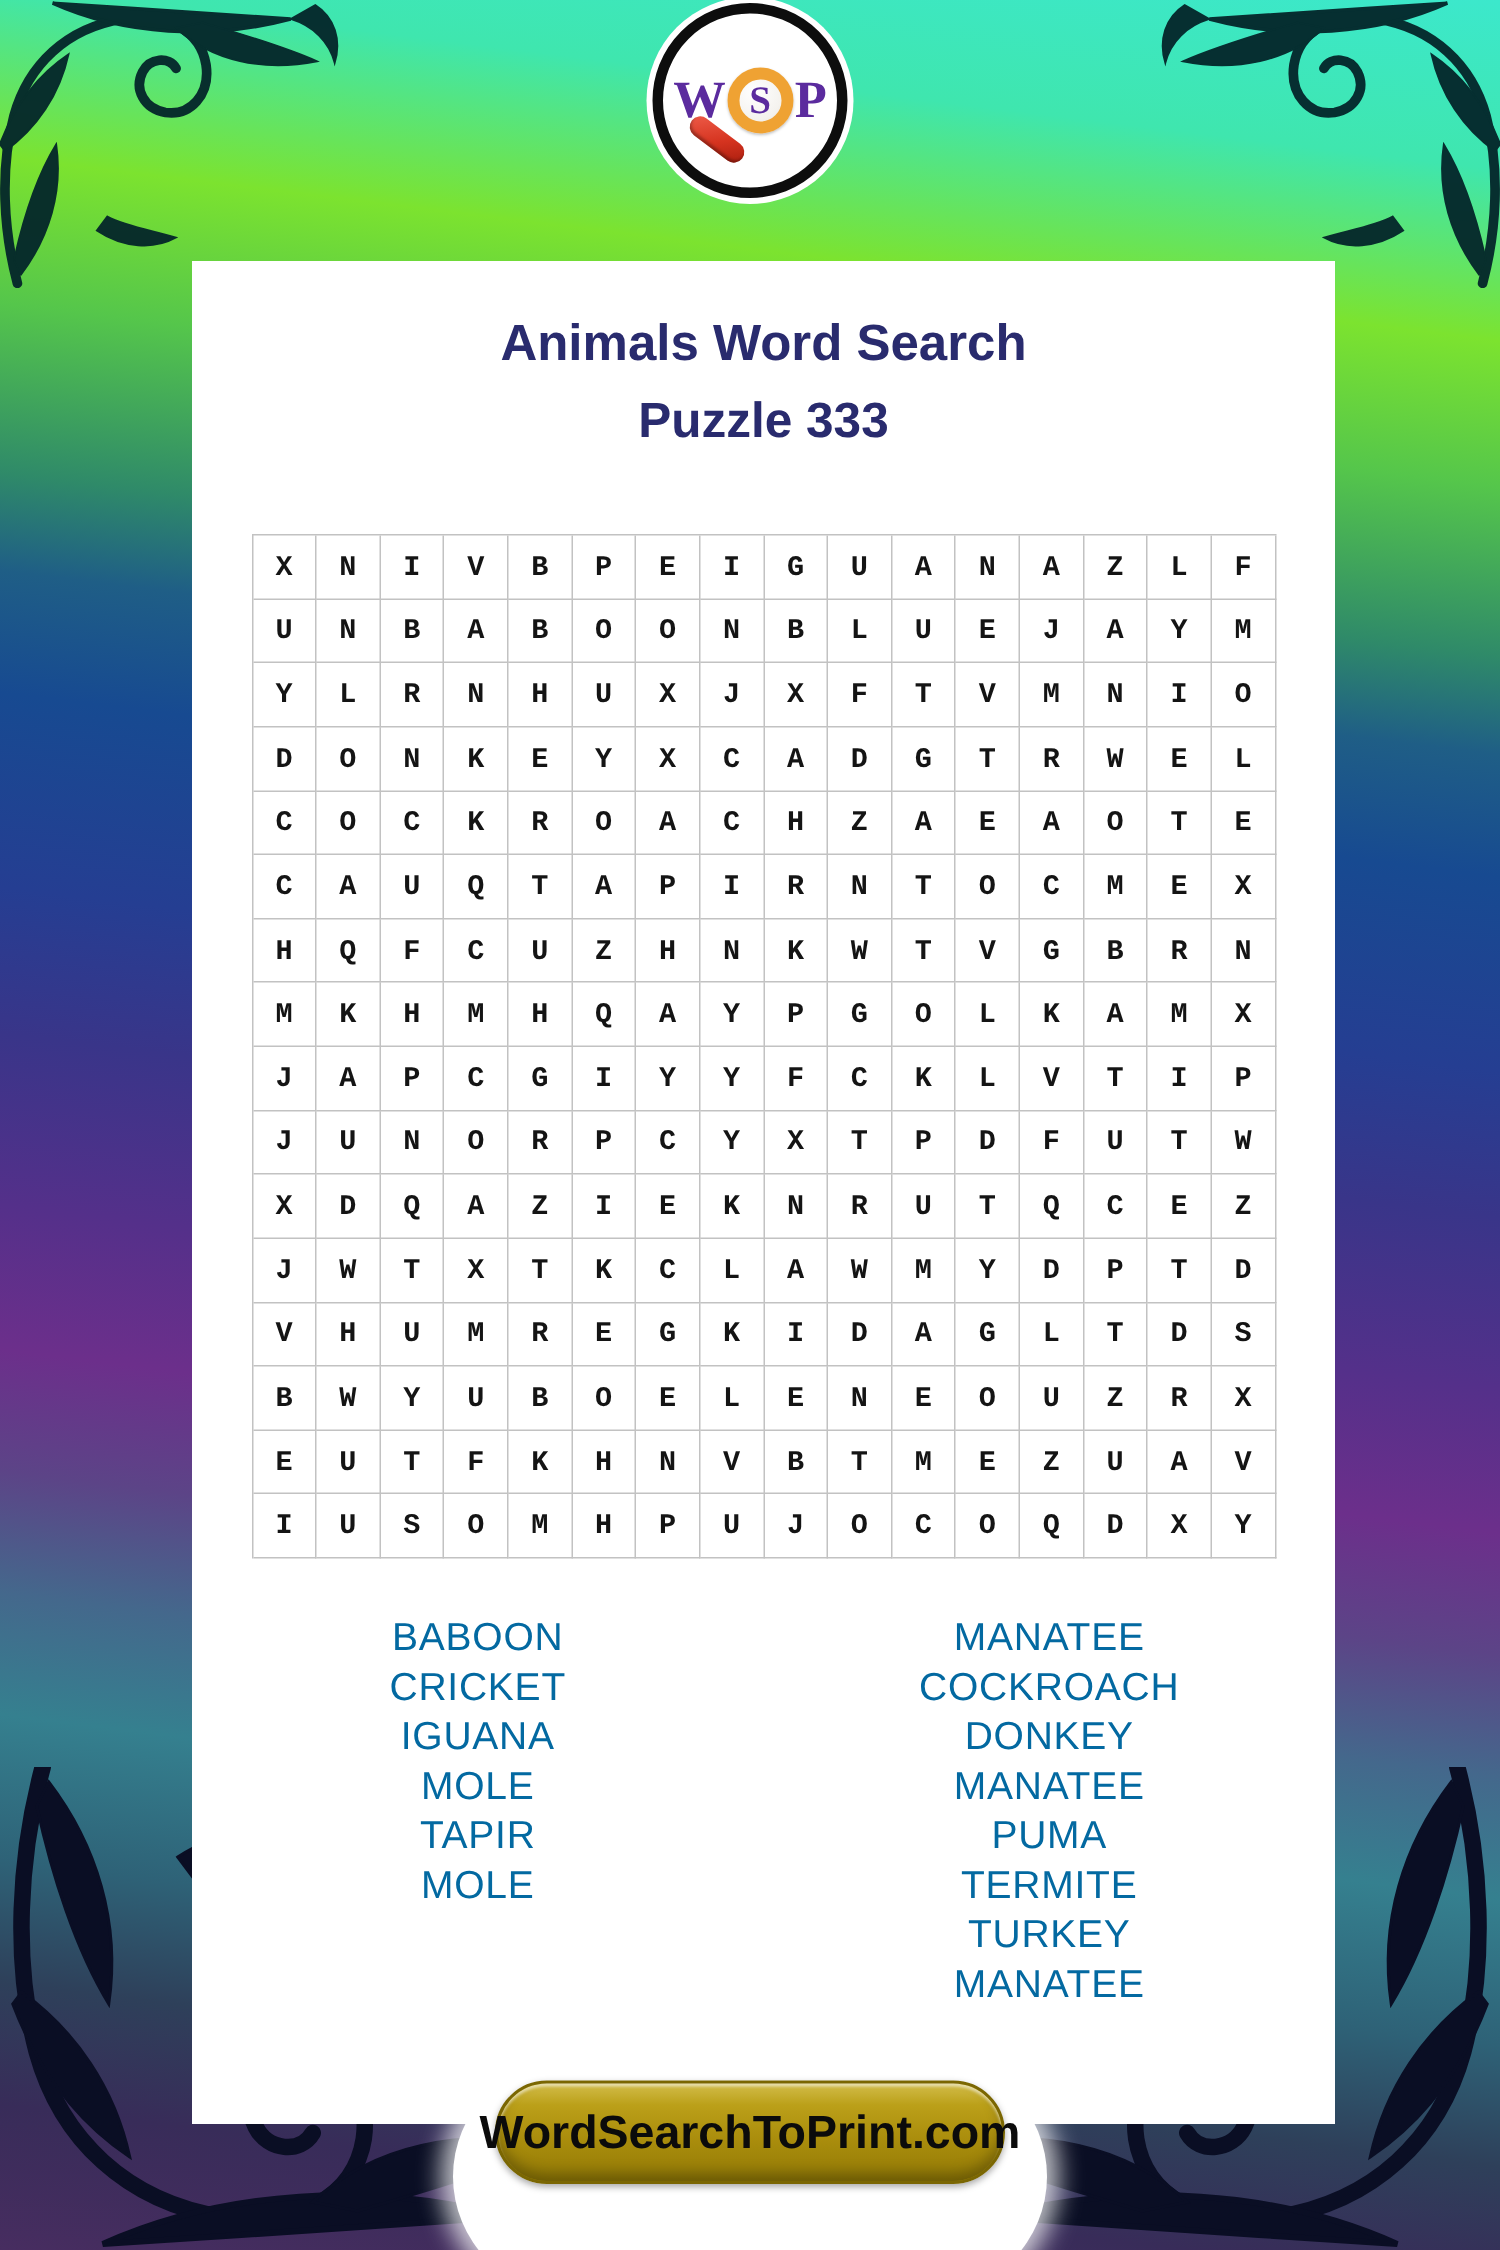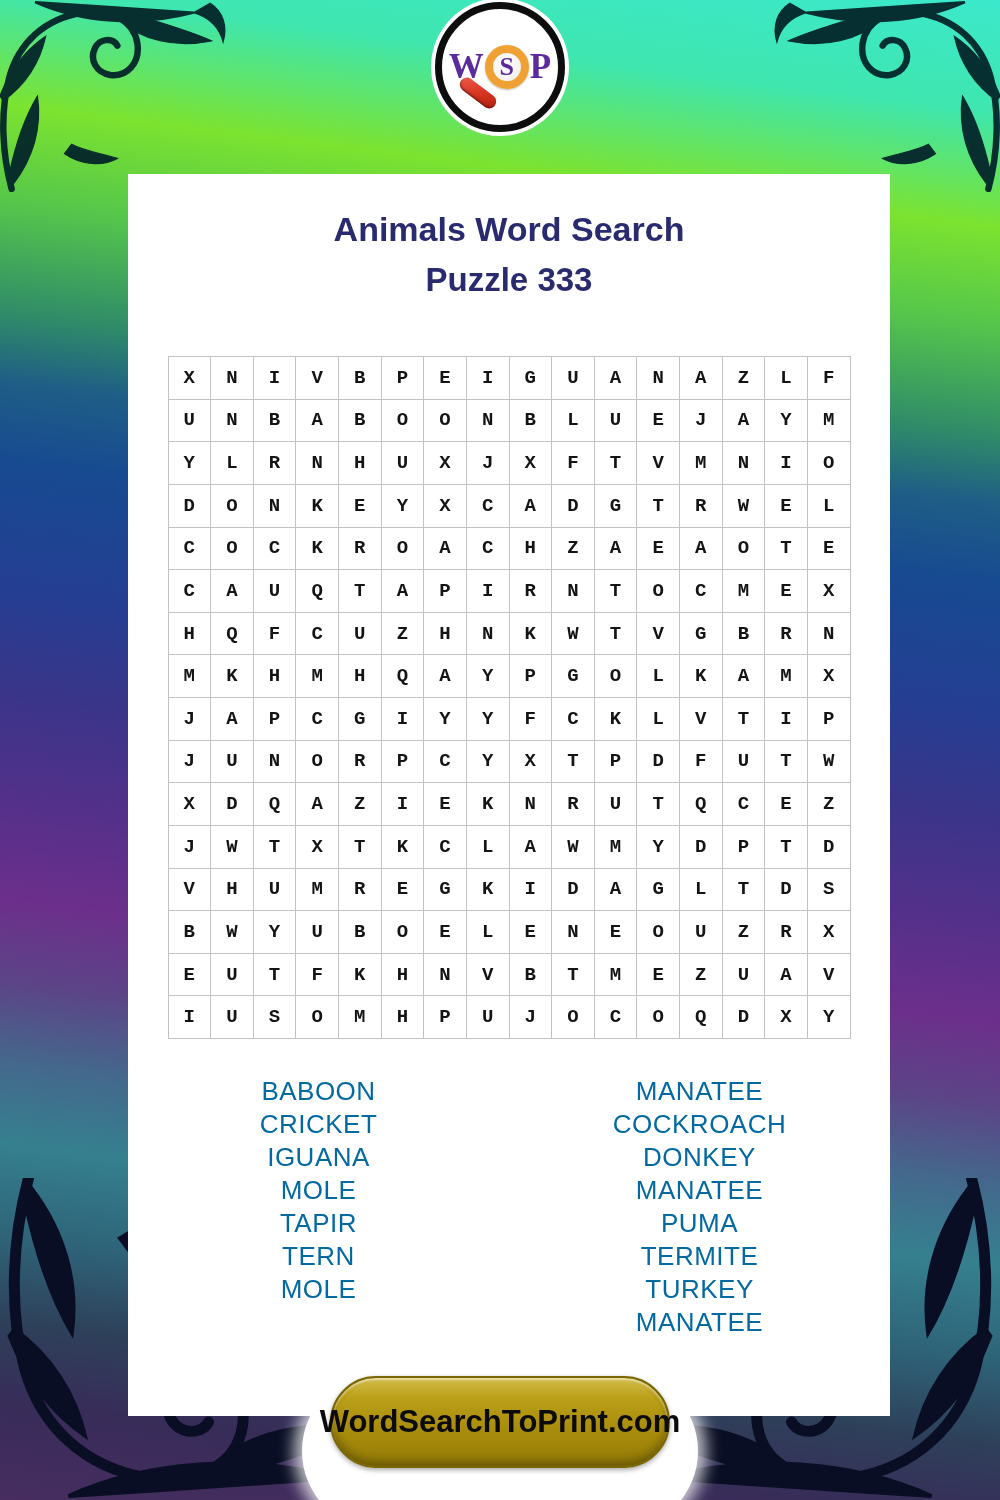--- a/index.html
+++ b/index.html
@@ -66,21 +66,21 @@
   .words{display:flex;margin-top:36px;}
   .word-col{flex:1;text-align:center;}
   .word{font-size:26px;font-weight:normal;color:#0369a1;line-height:33px;letter-spacing:.5px;}
   
   .footer{position:absolute;left:302px;top:1372px;width:396px;height:140px;z-index:5;}
   .glow{
     position:absolute;left:0;top:0;width:396px;height:158px;background:#fff;border-radius:80px;
     box-shadow:0 0 16px 8px rgba(255,255,255,.75);
   }
   .gold-button{
-    position:absolute;left:28px;top:4px;width:340px;height:92px;border-radius:46px;
+    position:absolute;left:28px;top:15px;width:340px;height:69px;border-radius:46px;
     background:linear-gradient(180deg,#d3bd4a 0%,#bba019 22%,#ab8e0d 55%,#937b06 100%);
     border:2px solid #7a6602;box-sizing:border-box;
     box-shadow:inset 0 2px 2px rgba(255,255,255,.55), inset 0 -5px 9px rgba(0,0,0,.28), 0 2px 5px rgba(0,0,0,.35);
     display:flex;align-items:center;justify-content:center;
     font-size:31px;font-weight:bold;color:#0b0b0b;cursor:pointer;
   }
 </style>
 </head>
 <body>
 
@@ -393,21 +393,20 @@
         <div class="cell">Y</div>
       </div>
 
     <div class="words">
       <div class="word-col">
           <div class="word">BABOON</div>
           <div class="word">CRICKET</div>
           <div class="word">IGUANA</div>
           <div class="word">MOLE</div>
           <div class="word">TAPIR</div>
-          <div class="word">TERN</div>
           <div class="word">MOLE</div>
         </div>
       <div class="word-col">
           <div class="word">MANATEE</div>
           <div class="word">COCKROACH</div>
           <div class="word">DONKEY</div>
           <div class="word">MANATEE</div>
           <div class="word">PUMA</div>
           <div class="word">TERMITE</div>
           <div class="word">TURKEY</div>

